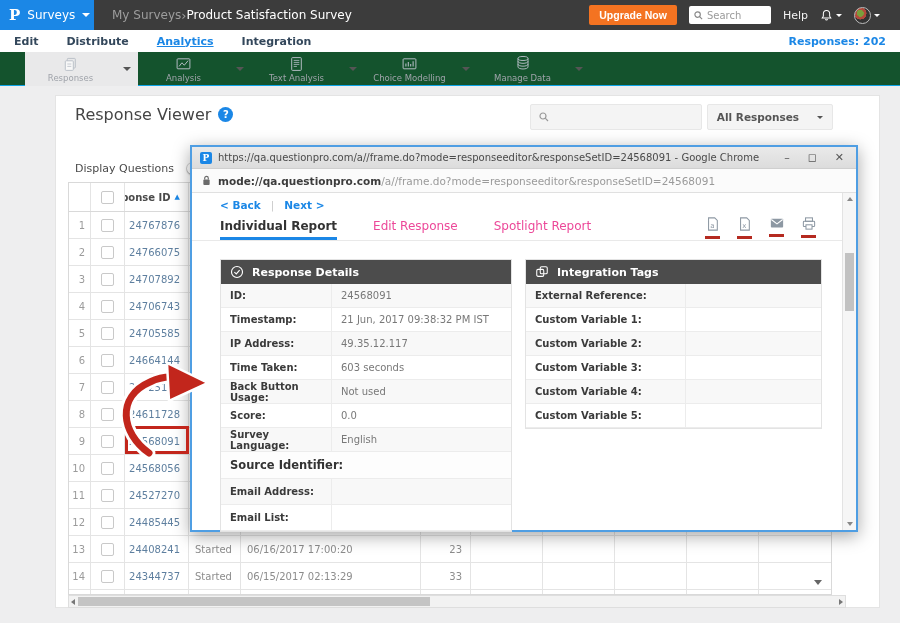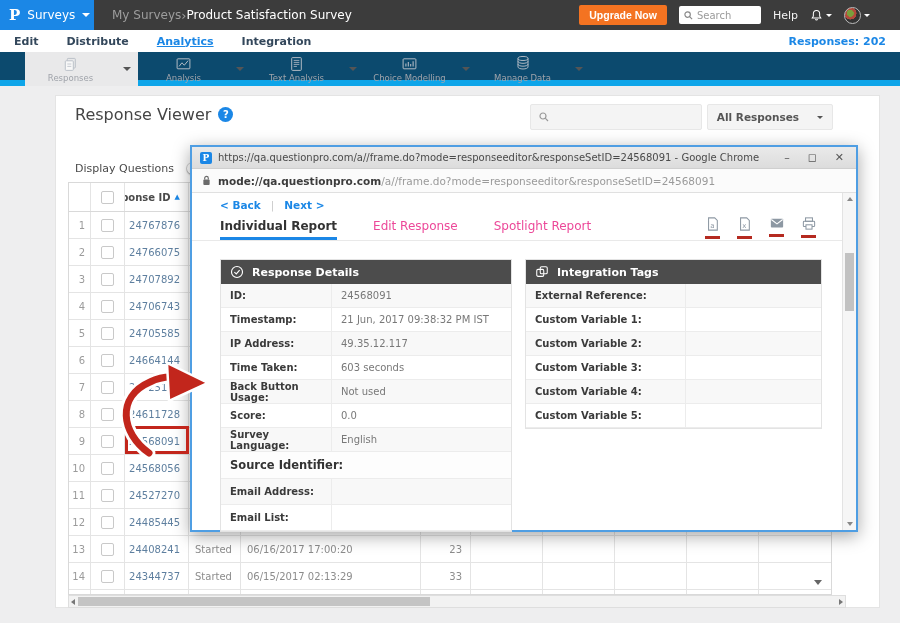--- a/index.html
+++ b/index.html
@@ -11,36 +11,36 @@
 .brand{width:94px;height:30px;background:#1b87e6;color:#fff;display:flex;align-items:center;padding:0 9px;gap:7px}
 .brand .logo{font-weight:bold;font-size:15px;font-family:"DejaVu Serif",serif}
 .brand .prod{font-size:12px}
 .caret{width:0;height:0;border-left:4px solid transparent;border-right:4px solid transparent;border-top:4px solid #fff;display:inline-block}
 .caret.dark{border-top-color:#555}
 .caret.sm{border-left-width:3px;border-right-width:3px;border-top-width:3px}
 .crumb{display:flex;align-items:center;margin-left:18px;font-size:12px}
 .crumb .parent{color:#9d9d9d}
 .crumb .sep{color:#9d9d9d;font-size:13px}
 .crumb .cur{color:#fff}
-.top-right{margin-left:auto;display:flex;align-items:center;gap:12px;padding-right:30px}
+.top-right{margin-left:auto;display:flex;align-items:center;gap:12px;padding-right:20px}
 .upgrade{background:#f47321;color:#fff;font-size:10.5px;font-weight:bold;border:none;border-radius:2px;padding:4px 10px;cursor:pointer}
 .topsearch{display:flex;align-items:center;background:#fff;border-radius:2px;height:18px;width:82px;padding:0 5px;gap:4px}
 .topsearch .ph{color:#9a9a9a;font-size:10px}
 .help{color:#f2f2f2;font-size:11px}
 .iconbtn{display:flex;align-items:center;gap:3px}
 .avatar{width:17px;height:17px;border-radius:50%;border:1px solid #bbb;background:radial-gradient(circle at 35% 35%,#7a9e3b 0 25%,#b24a3b 26% 45%,#333 46% 100%)}
 
 
 .nav{position:absolute;left:0;top:30px;width:900px;height:22px;background:#fff;display:flex;align-items:center;gap:28px;padding:0 14px;z-index:5}
 .nav a{font-size:11px;font-weight:bold;color:#33475b;text-decoration:none}
 .nav a.active{color:#1b87e6;text-decoration:underline}
 .nav .count{margin-left:auto;color:#1b87e6;font-size:11px;font-weight:bold}
 
 
-.toolbar{position:absolute;left:0;top:52px;width:900px;height:34px;background:#0c4a6e;border-bottom:6px solid #0ea5e9;z-index:5}
+.toolbar{position:absolute;left:0;top:52px;width:900px;height:34px;background:#14532d;border-bottom:1px solid #0ea5e9;z-index:5}
 .tgroup{position:absolute;top:0;height:34px;width:113px;display:flex;align-items:center}
 .tgroup.active{background:#e9e9ea}
 .tgroup .main{flex:1;display:flex;flex-direction:column;align-items:center;justify-content:center;gap:1px}
 .tgroup .lbl{font-size:8.5px;color:#a0a4ab}
 .tgroup .ticon svg{display:block}
 .tgroup .dd{width:22px;display:flex;justify-content:center;cursor:pointer}
 
 
 .card{position:absolute;left:55px;top:95px;width:825px;height:513px;background:#fff;border:1px solid #e4e4e4;z-index:1}
 .vtitle{position:absolute;left:75px;top:105px;font-size:16px;color:#454545;display:flex;align-items:center;gap:7px;z-index:2}

